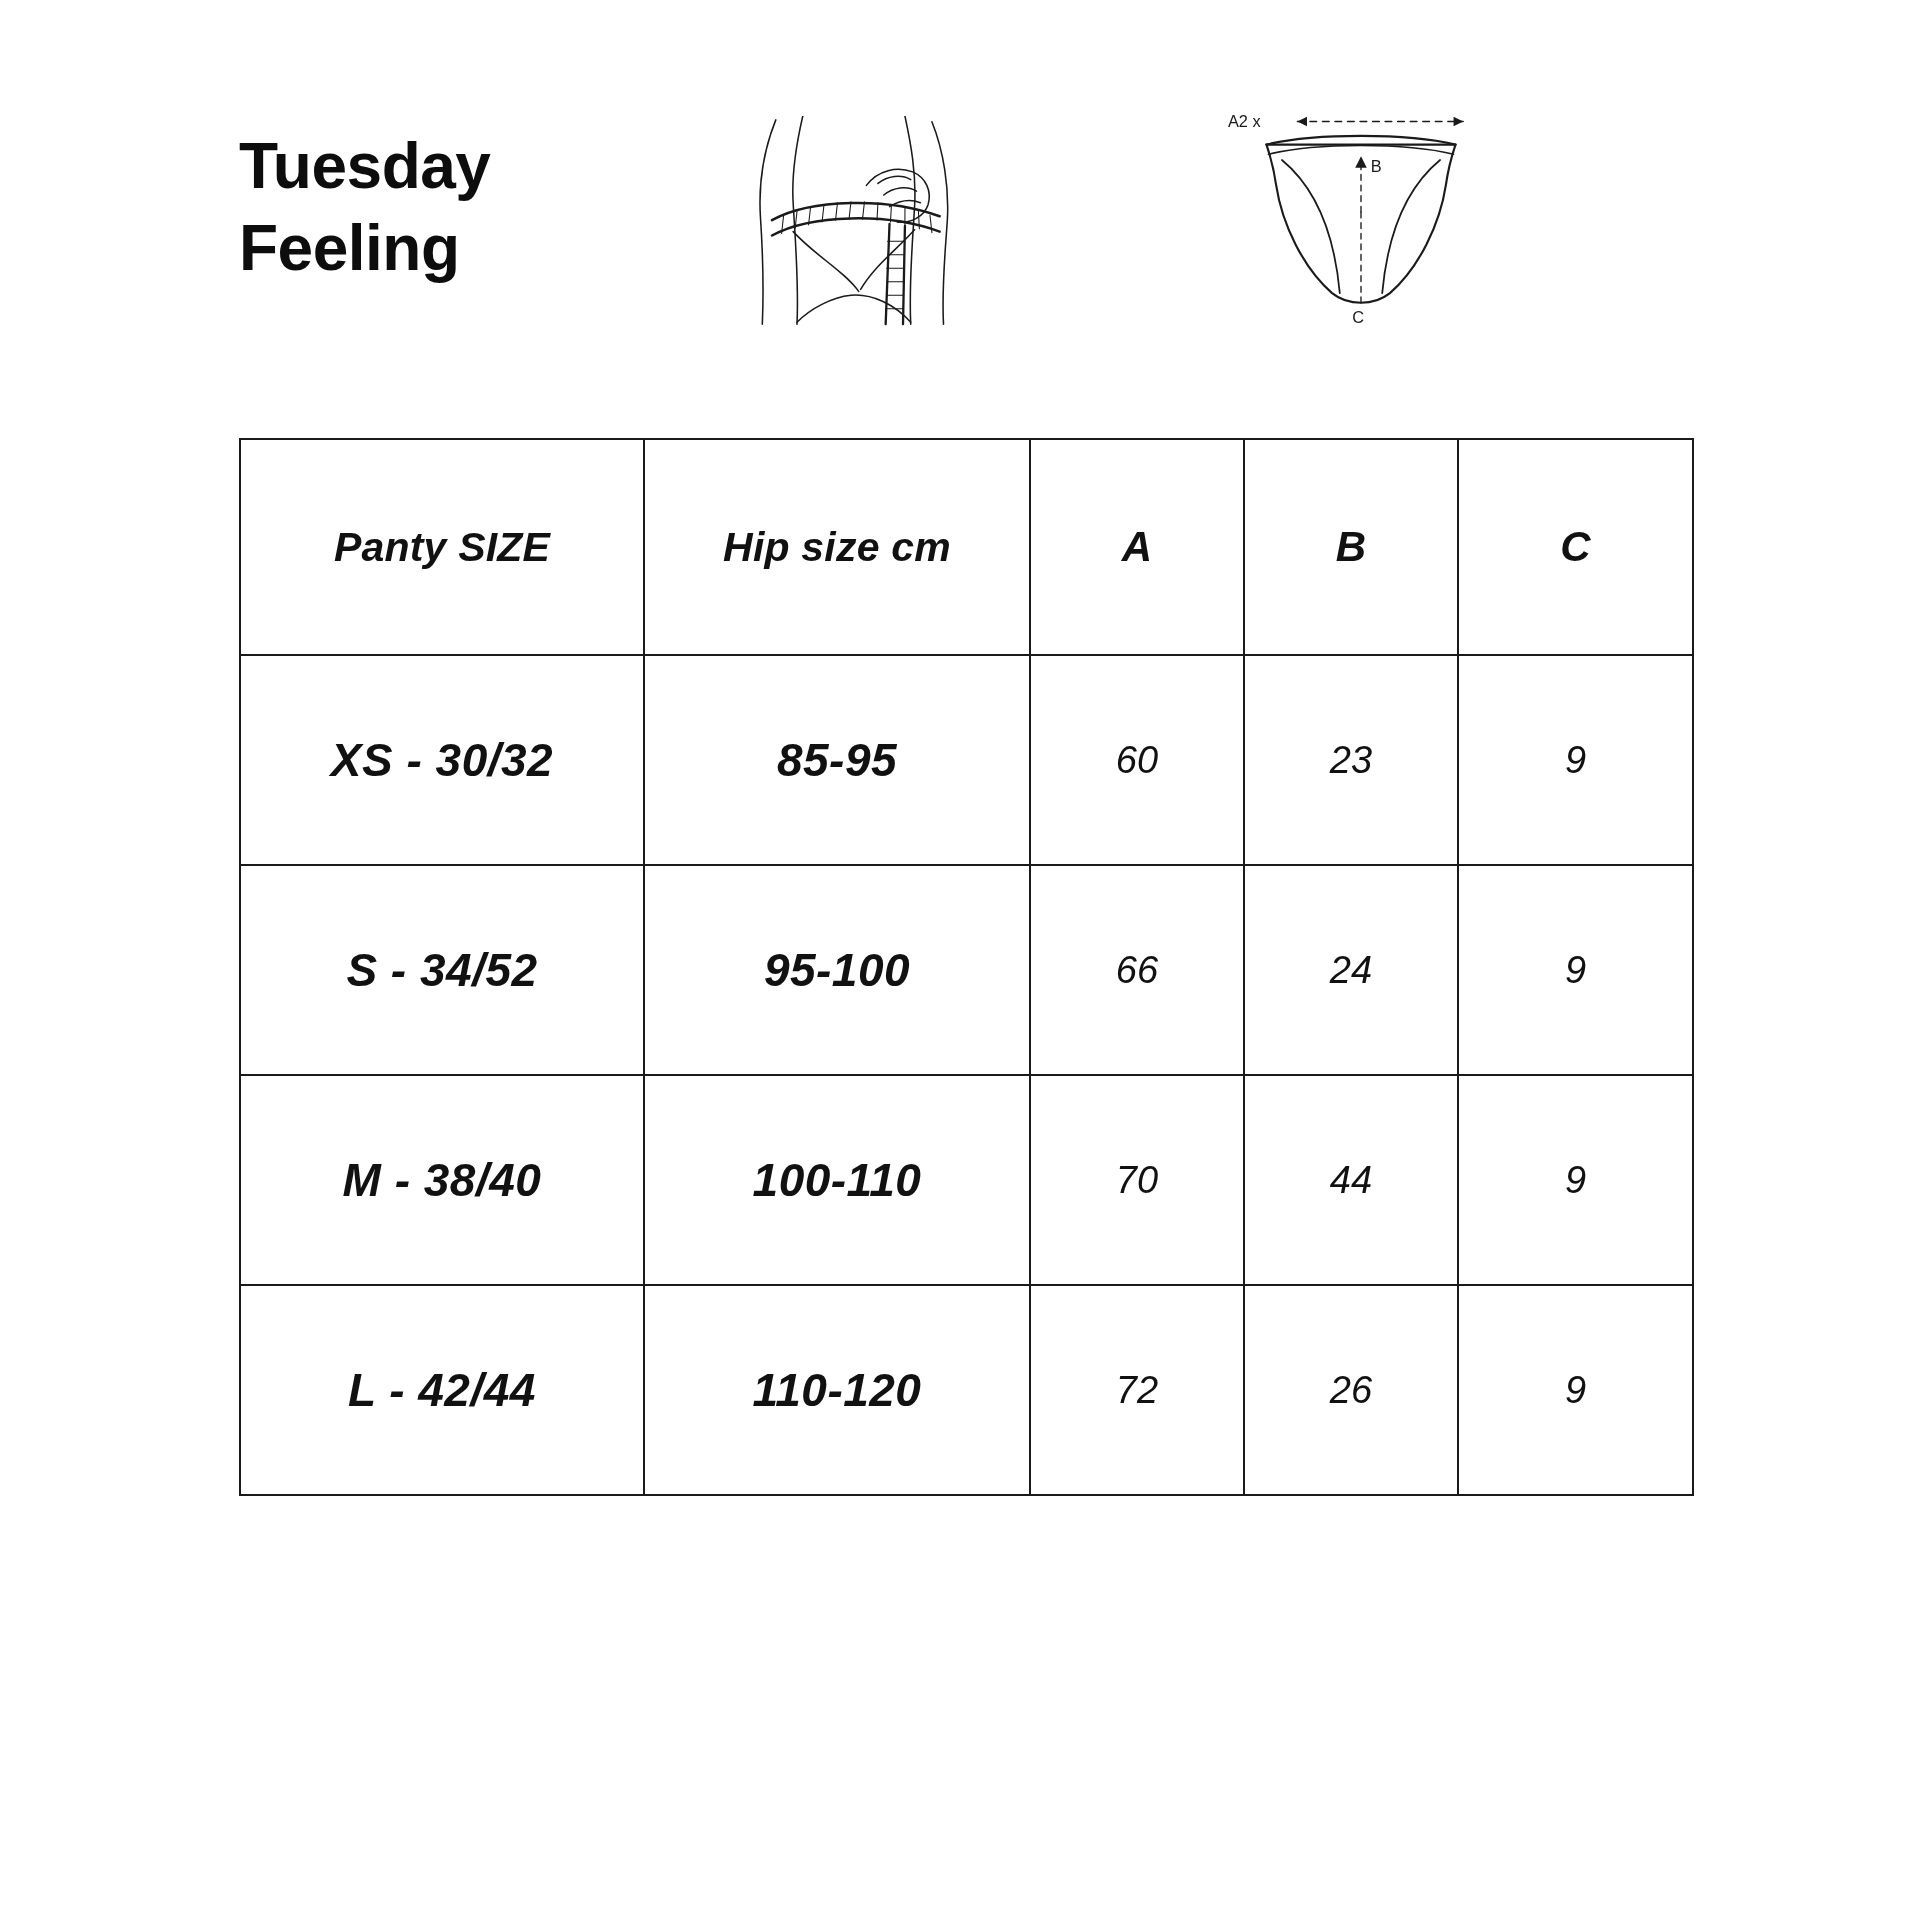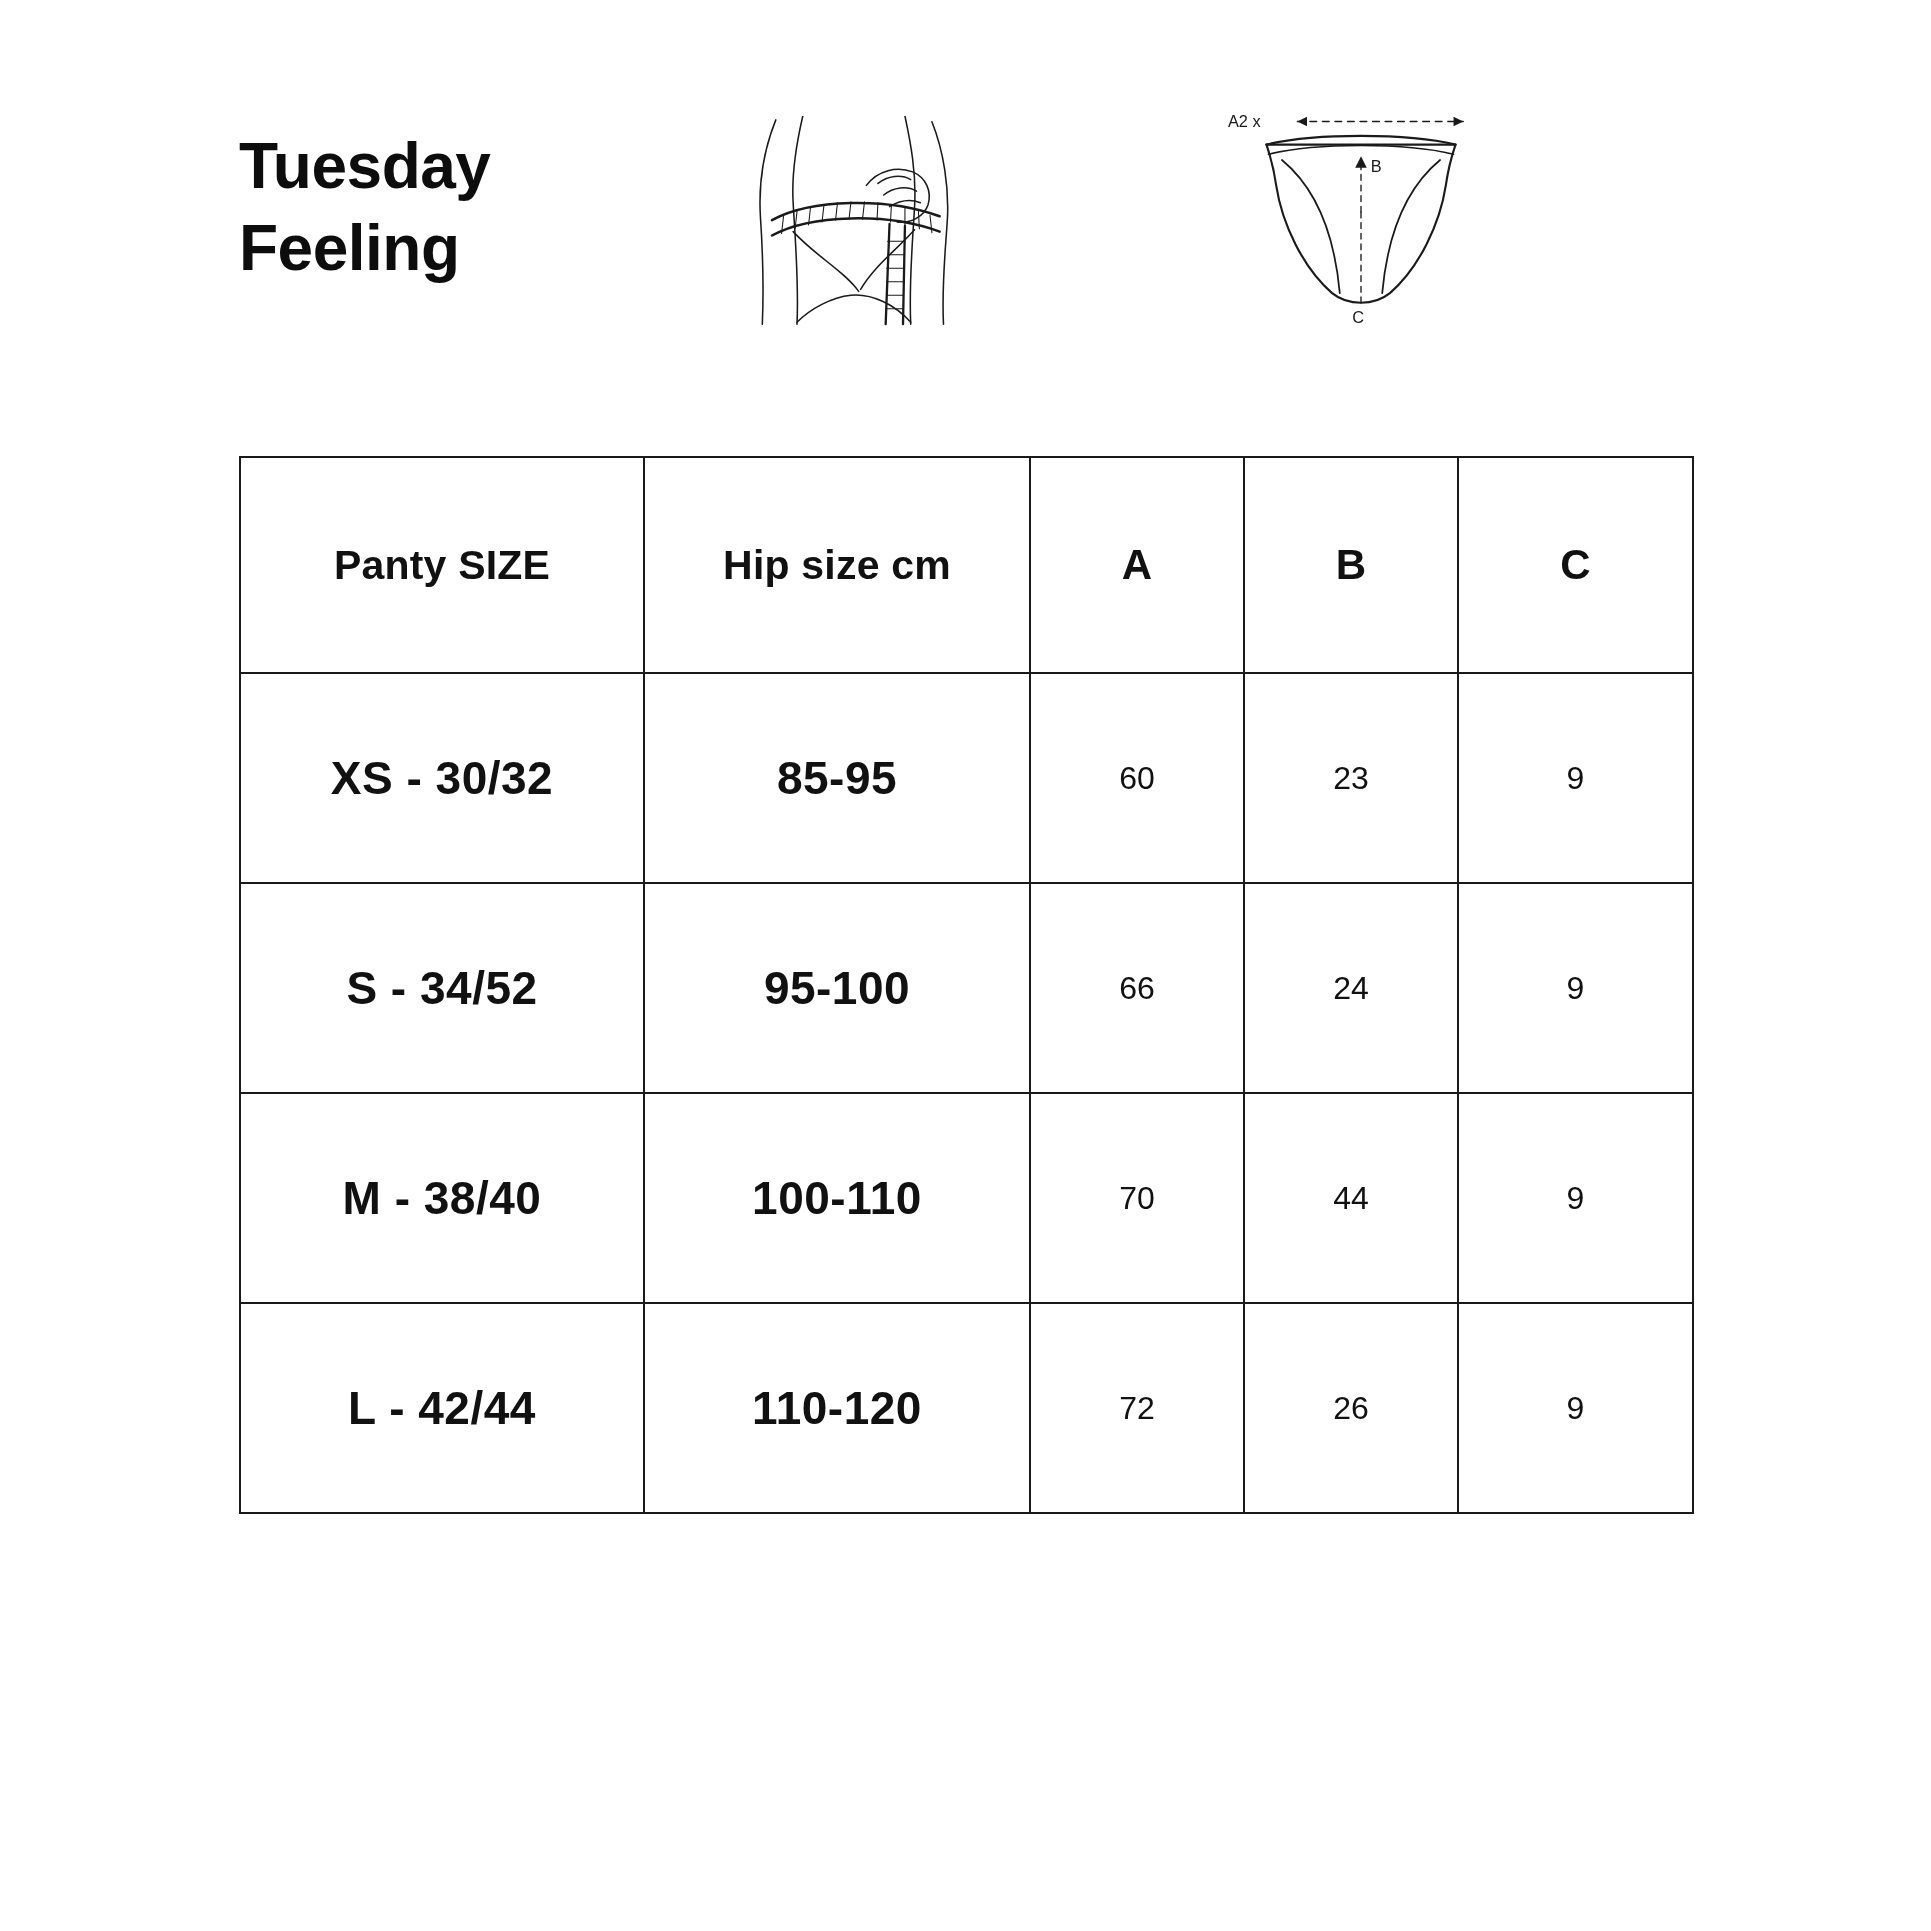--- a/index.html
+++ b/index.html
@@ -51,24 +51,25 @@
     left: 1226px;
     top: 104px;
     width: 270px;
     height: 222px;
   }
 
   
   .size-table {
     position: absolute;
     left: 239px;
-    top: 456px;
+    top: 438px;
     width: 1453px;
     border-collapse: collapse;
     table-layout: fixed;
+    font-style: italic;
   }
   .size-table th,
   .size-table td {
     border: 2.9px solid #1a1a1a;
     text-align: center;
     vertical-align: middle;
     padding: 0;
   }
 
   
@@ -95,21 +96,21 @@
     font-weight: 700;
     letter-spacing: 0.5px;
     border-radius: 7px;
   }
   td.cell-hip {
     font-size: 46px;
     font-weight: 700;
     letter-spacing: 0.5px;
   }
   td.cell-num {
-    font-size: 32px;
+    font-size: 38px;
     font-weight: 400;
   }
 </style>
 </head>
 <body>
 
 <div class="header">
 
   <div class="brand-title">Tuesday
 Feeling</div>

